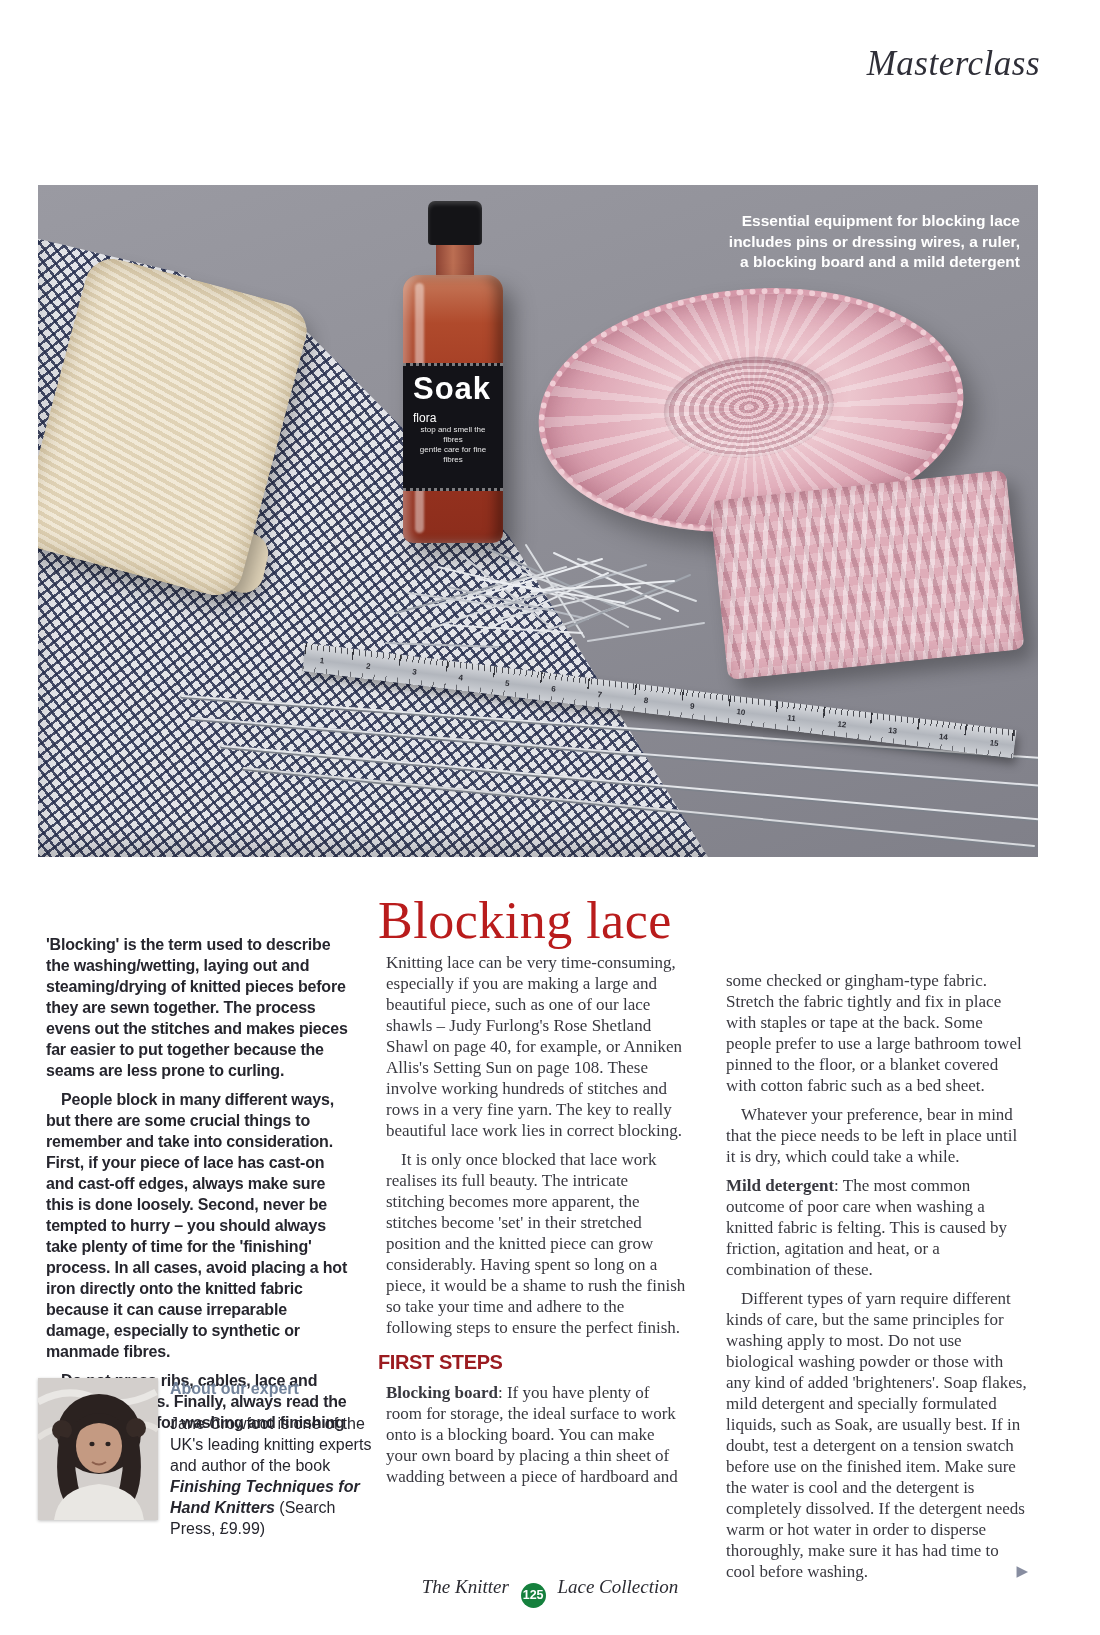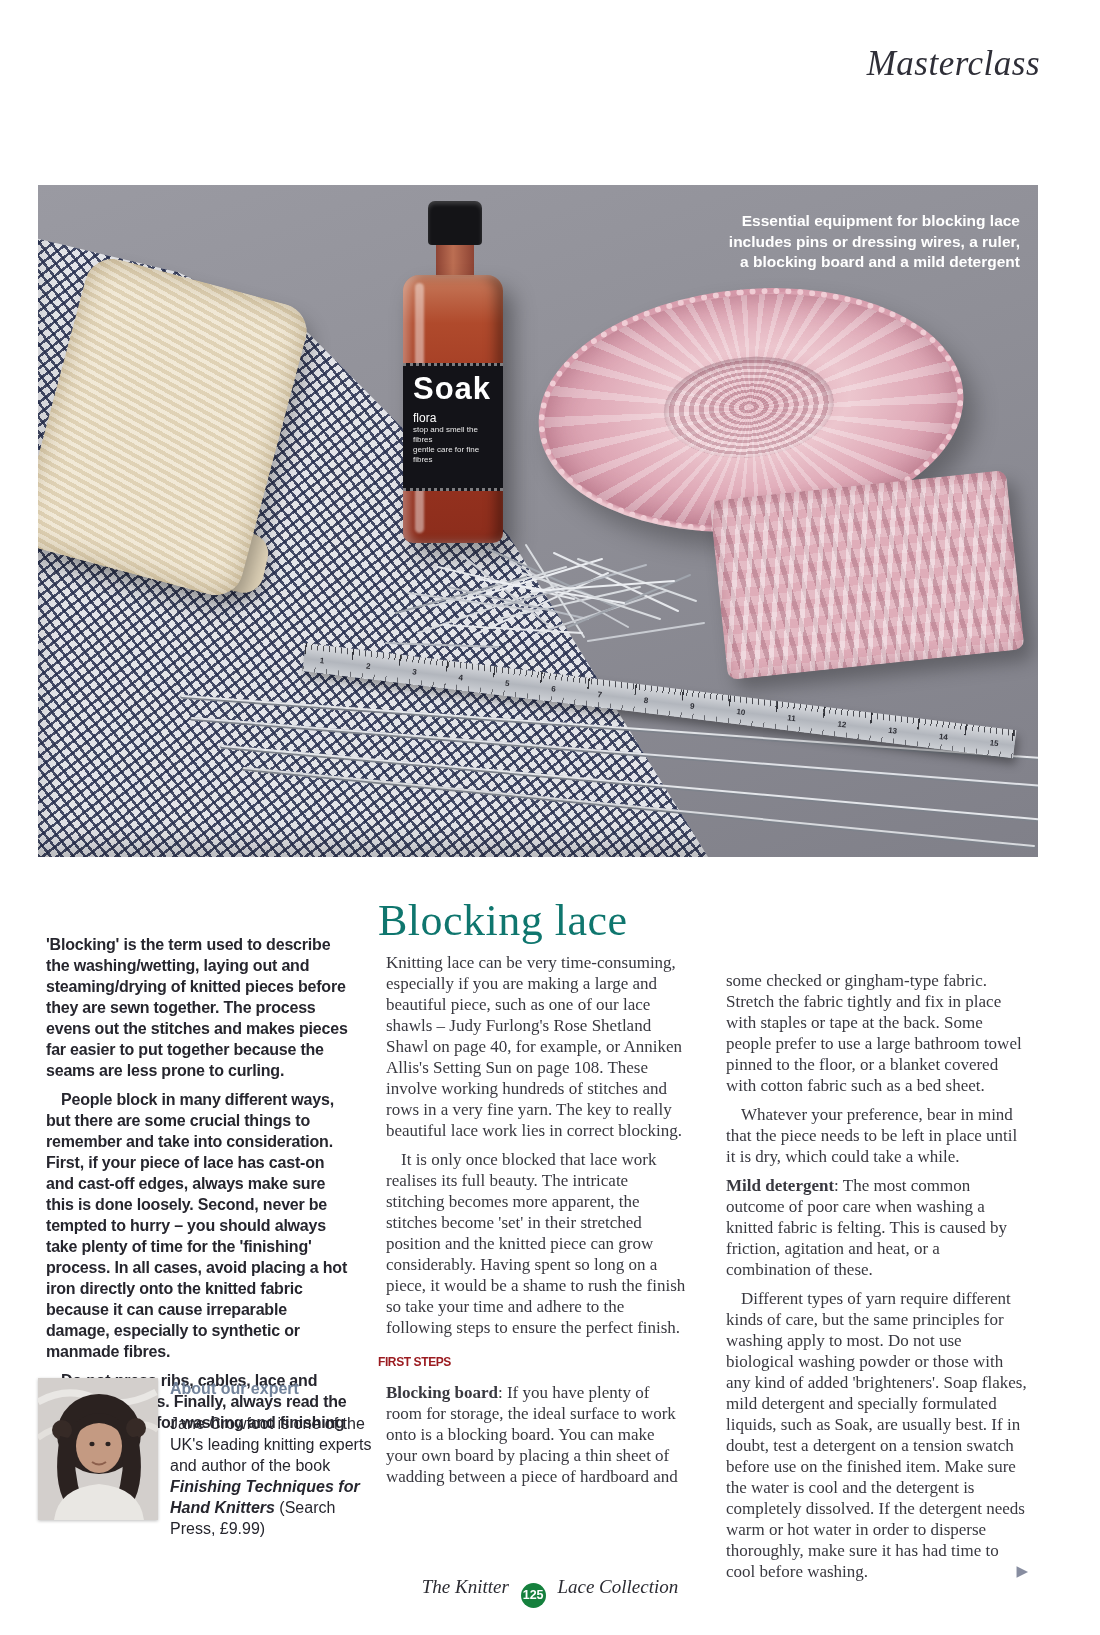--- a/index.html
+++ b/index.html
@@ -36,21 +36,21 @@
      background:linear-gradient(180deg, rgba(205,120,85,.9) 0%, #b04a2c 18%, #9c3520 55%, #8c2d1c 100%);
      box-shadow:inset 6px 0 10px rgba(255,255,255,.35), inset -8px 0 12px rgba(0,0,0,.35), 10px 14px 22px rgba(0,0,0,.35);
      overflow:hidden;}
   .bottle-shine{position:absolute;left:12px;top:8px;width:9px;height:250px;background:rgba(255,255,255,.45);
      border-radius:5px;filter:blur(1px);}
   .bottle-label{position:absolute;left:0;top:88px;width:100%;height:128px;background:#131318;
      border-top:3px dotted rgba(255,255,255,.45);border-bottom:3px dotted rgba(255,255,255,.45);
      color:#fff;box-sizing:border-box;padding:6px 10px 4px;}
   .soak-logo{font-size:31px;font-weight:bold;letter-spacing:1px;line-height:34px;}
   .soak-variant{font-size:12px;font-weight:normal;margin-top:6px;line-height:13px;}
-  .soak-tagline{font-size:8px;line-height:10px;color:#e8e8e8;}
+  .soak-tagline{font-size:8px;line-height:10px;color:#e8e8e8;text-align:center;}
 
   .doily{position:absolute;left:500px;top:104px;width:414px;height:230px;border-radius:50%;
      transform:rotate(-5deg);
      background:radial-gradient(ellipse at 52% 46%, #dca4b2 0%, #ecc6ce 30%, #dfa9b7 55%, #d295a6 72%, #ecc6ce 74%, #e3b2bf 100%);
      border:6px dotted #f0cdd5;
      box-shadow:inset 0 0 30px rgba(120,50,70,.35), 10px 16px 24px rgba(0,0,0,.28);}
   .doily::before{content:"";position:absolute;inset:0;border-radius:50%;
      background:repeating-conic-gradient(rgba(255,255,255,.28) 0deg 3deg, rgba(0,0,0,0) 3deg 9deg);}
   .doily-center{position:absolute;left:120px;top:62px;width:170px;height:100px;border-radius:50%;
      background:radial-gradient(ellipse, #d79cab 0%, #c98a9b 45%, #dda7b4 75%, #d295a6 100%);
@@ -88,23 +88,23 @@
 
   
   .col{position:absolute;top:880px;width:318px;}
   .col p{margin:8px;}
   .indent{text-indent:15px;}
   .col1{left:38px;padding-top:46px;font-weight:bold;font-size:16px;line-height:21px;
         color:#26262e;letter-spacing:-0.2px;}
   .col2{left:378px;padding-top:18px;}
   .col3{left:718px;padding-top:82px;}
   .serif-body{font-family:"Liberation Serif",serif;font-size:17px;line-height:21px;color:#393940;}
-  .article-title{font-family:"Liberation Serif",serif;font-size:44px;line-height:46px;
-        font-weight:400;color:#0f766e;margin:0 0 3px;letter-spacing:.5px;}
-  .first-steps{font-weight:bold;font-size:12px;line-height:24px;color:#9b1b20;
+  .article-title{font-family:"Liberation Serif",serif;font-size:52px;line-height:46px;
+        font-weight:400;color:#b91c1c;margin:0 0 3px;letter-spacing:.5px;}
+  .first-steps{font-weight:bold;font-size:20px;line-height:24px;color:#9b1b20;
         letter-spacing:-0.4px;margin:12px 0 4px;font-family:"Liberation Sans",sans-serif;}
   .serif-body strong{font-weight:bold;}
   .next-arrow{float:right;color:#878da0;font-size:15px;line-height:21px;font-family:"DejaVu Sans",sans-serif;}
 
   
   .expert{position:absolute;left:38px;top:1378px;width:335px;display:flex;}
   .expert-photo{flex:none;width:120px;height:142px;overflow:hidden;background:#d6d2cf;
         box-shadow:0 1px 3px rgba(0,0,0,.25);}
   .expert-text{margin-left:12px;width:203px;font-size:16px;line-height:21px;color:#26262e;}
   .expert-heading{color:#72839b;font-weight:bold;margin:0 0 14px;}

